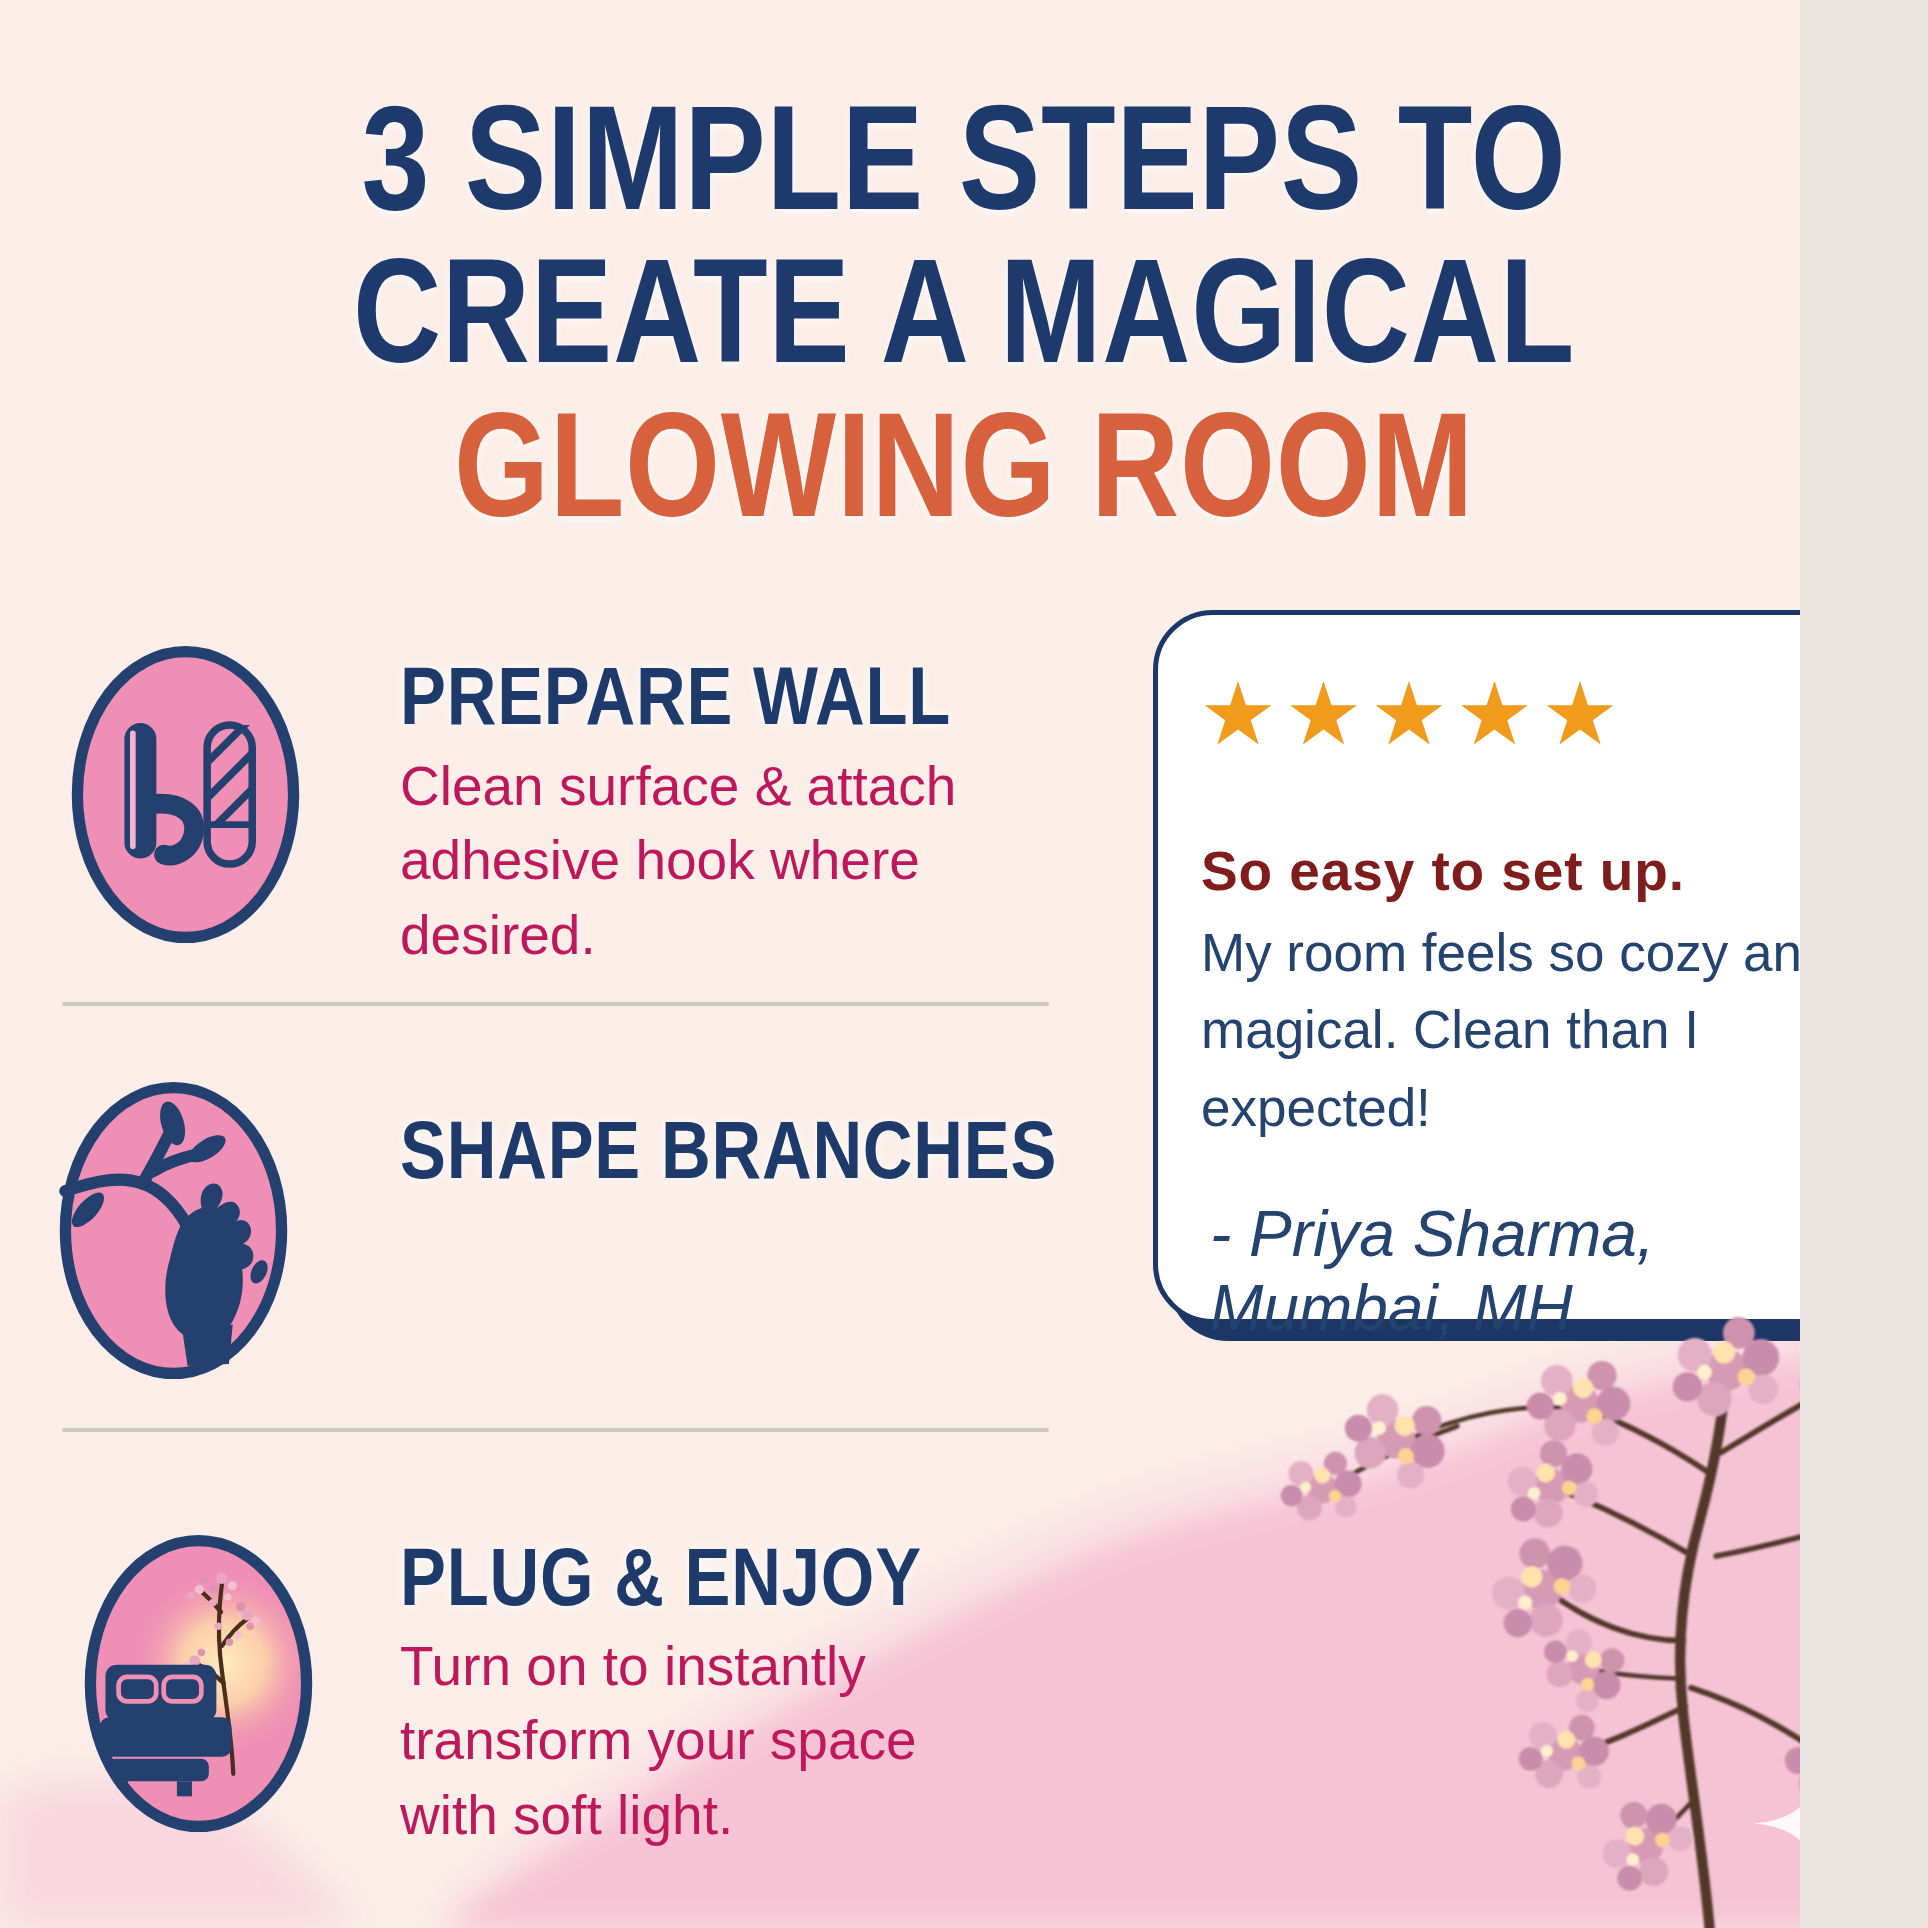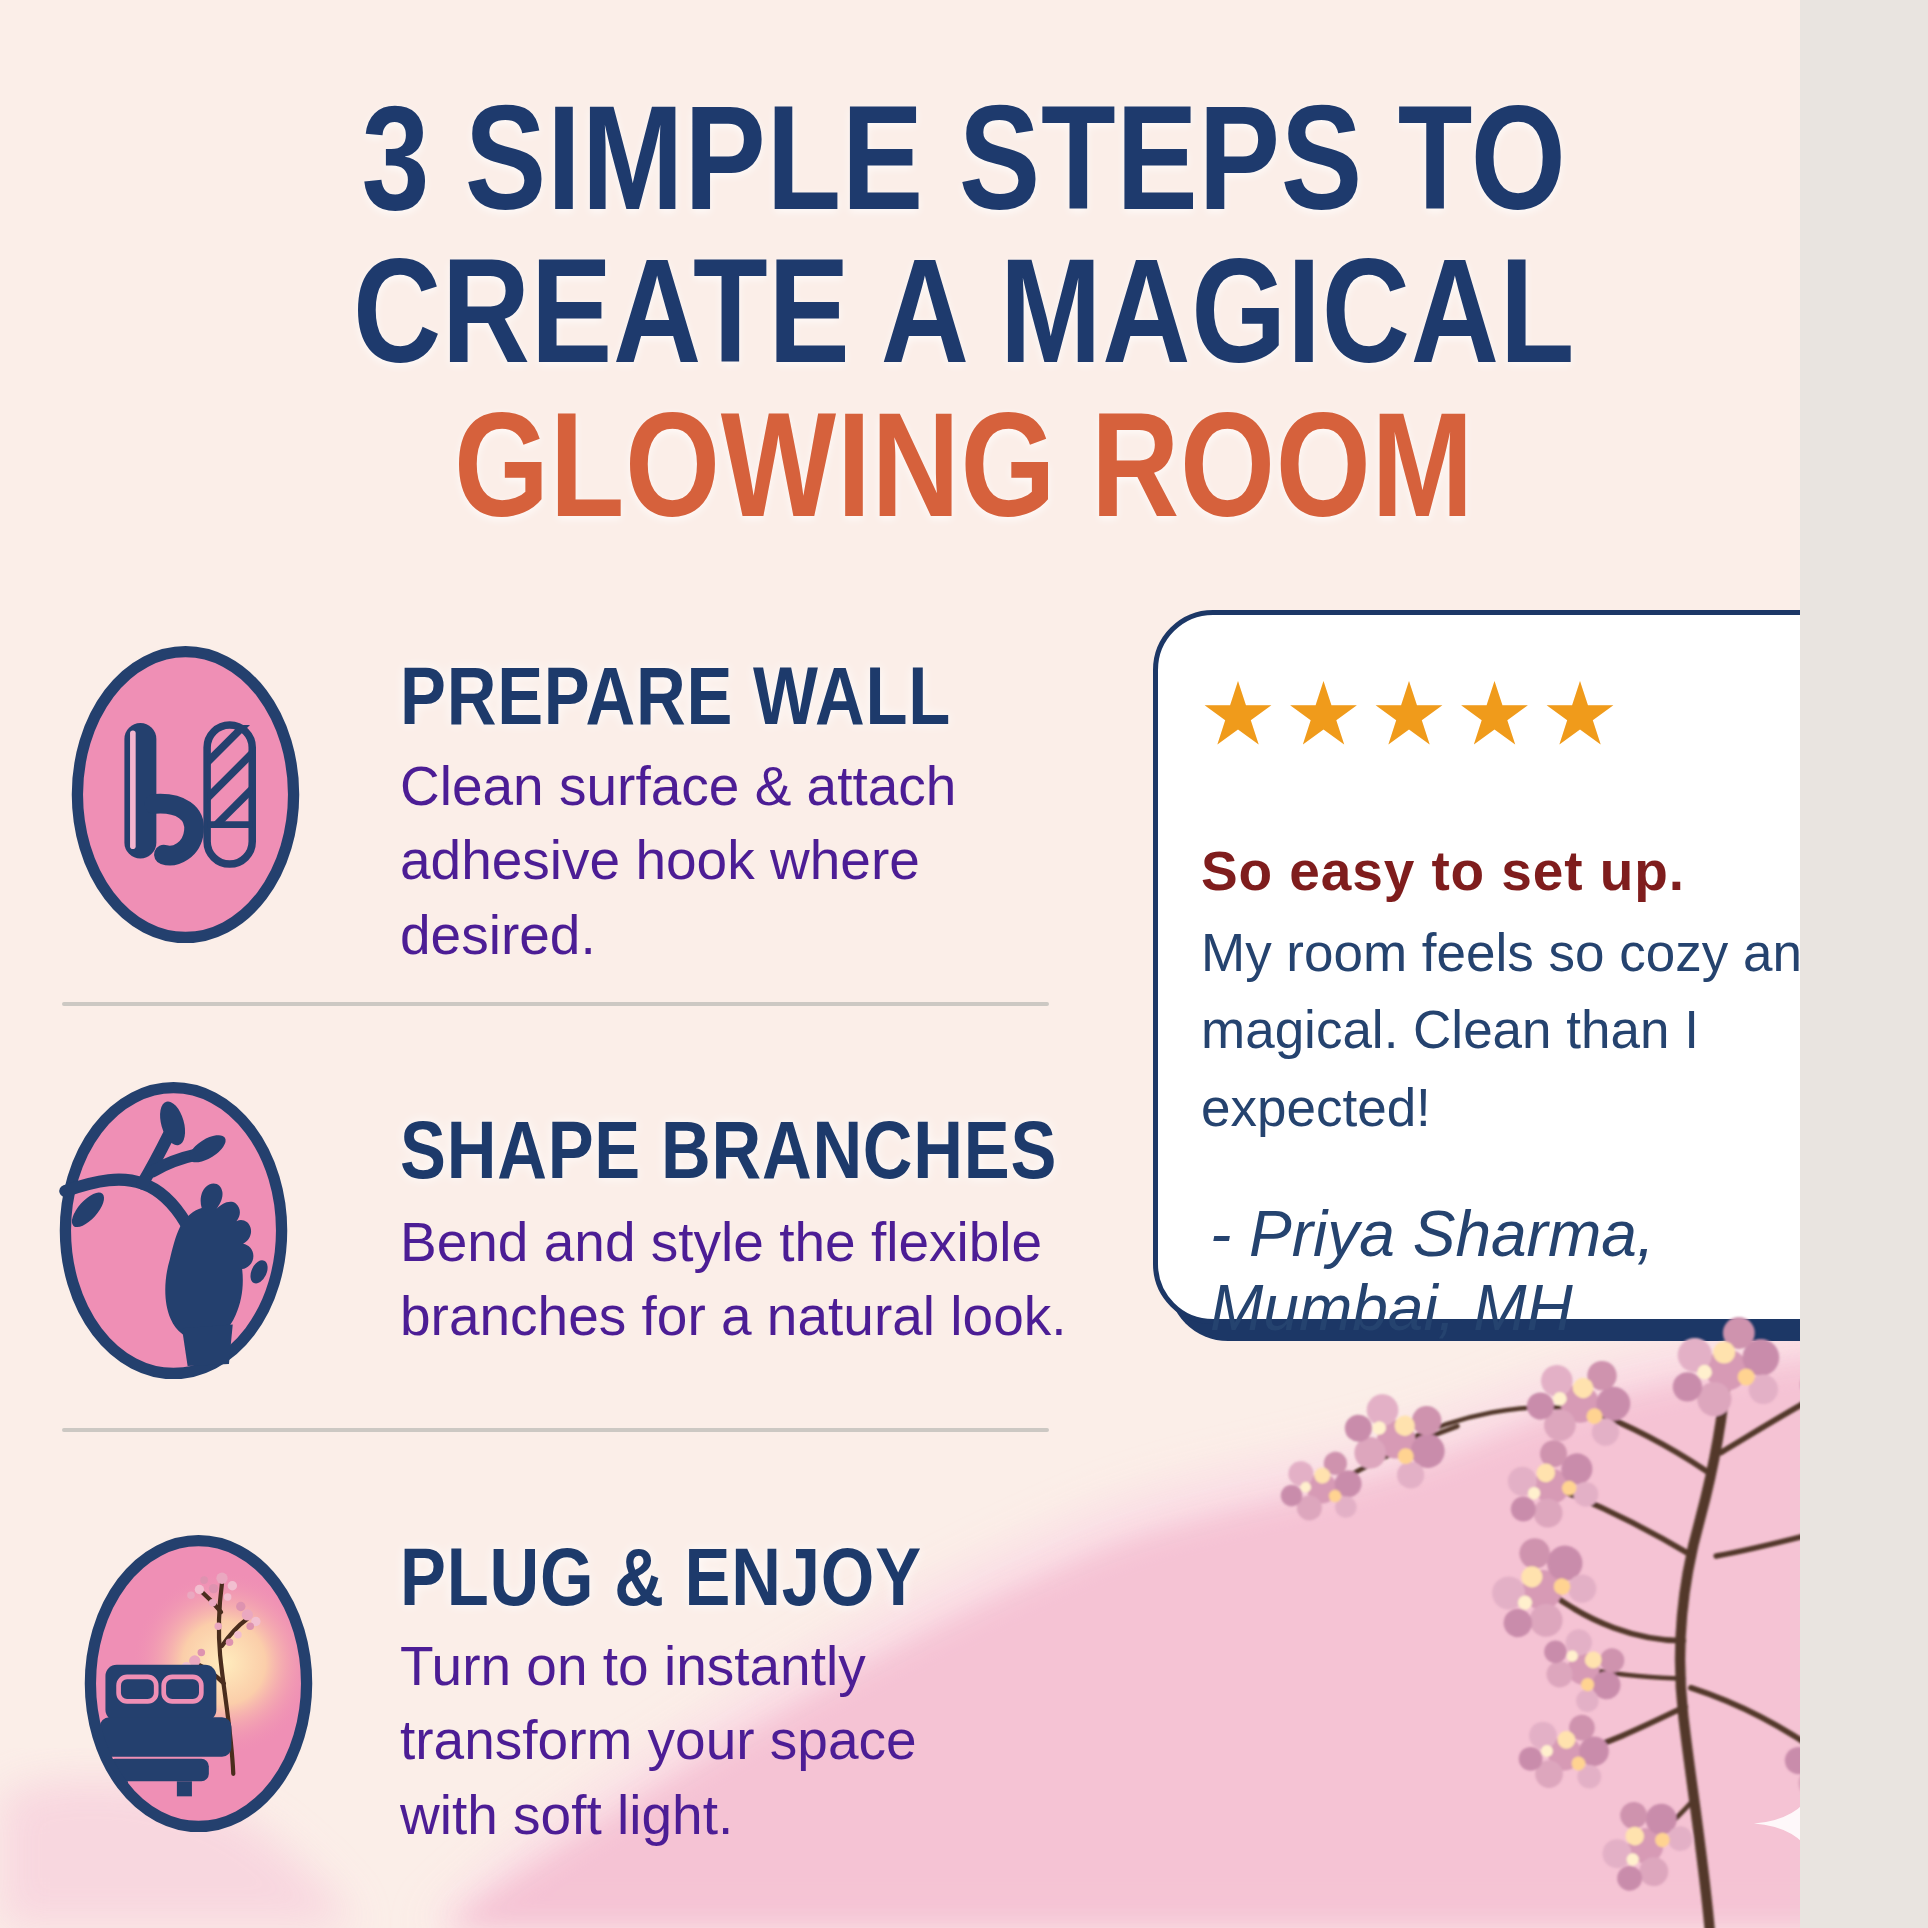--- a/index.html
+++ b/index.html
@@ -22,21 +22,21 @@
 
   
   .icon-badge{position:absolute;width:235px;height:306px;}
   .icon-badge svg{width:100%;height:100%;display:block;}
   .step-heading{
     position:absolute;margin:0;font-size:81px;font-weight:bold;color:#1d3a6b;
     letter-spacing:0.9px;transform:scaleX(0.85);transform-origin:left top;
     white-space:nowrap;text-shadow:0 0 13px rgba(255,255,255,0.9);
   }
   .step-body{
-    position:absolute;margin:0;font-size:55px;line-height:1.35;color:#4c1d95;
+    position:absolute;margin:0;font-size:55px;line-height:1.35;color:#be185d;
   }
   .s1-icon{left:68px;top:642px;}
   .s1-heading{left:400px;top:650px;}
   .s1-body{left:400px;top:749px;width:593px;}
   .s2-icon{left:56px;top:1078px;}
   .s2-heading{left:400px;top:1104px;}
   .s2-body{left:400px;top:1205px;width:772px;}
   .s3-icon{left:81px;top:1531px;}
   .s3-heading{left:400px;top:1531px;}
   .s3-body{left:400px;top:1629px;width:593px;}
@@ -141,21 +141,20 @@
         <ellipse cx="124" cy="48" rx="12" ry="24" transform="rotate(-16 124 48)"></ellipse>
         <ellipse cx="161" cy="75" rx="10" ry="22" transform="rotate(58 161 75)"></ellipse>
         <ellipse cx="34" cy="140" rx="10" ry="23" transform="rotate(42 34 140)"></ellipse>
         <ellipse cx="216" cy="206" rx="8" ry="13" transform="rotate(25 216 206)"></ellipse>
         <path d="M132 158 C138 147 147 140 155 138 C152 128 155 117 163 113 C170 110 176 114 177 121 C178 128 174 135 170 140 C176 133 185 129 191 133 C197 138 197 146 192 152 C198 149 205 152 207 159 C209 166 205 173 199 176 C205 177 210 182 210 189 C210 197 204 202 198 203 C200 219 198 237 191 252 C185 267 172 277 156 278 C140 279 128 270 122 256 C114 238 115 213 121 193 C124 181 127 168 132 158 Z"></path>
         <path d="M134 266 L188 262 L184 304 L140 306 Z"></path>
       </g>
     </svg>
   </div>
   <h2 class="step-heading s2-heading">SHAPE BRANCHES</h2>
-  <p class="step-body s2-body">Bend and style the flexible branches for a natural look.</p>
 
   <div class="divider d2"></div>
 
   <div class="icon-badge s3-icon">
     <svg viewBox="0 0 250 325" aria-hidden="true">
       <defs>
         <radialGradient id="glow3" cx="0.5" cy="0.5" r="0.5">
           <stop offset="0" stop-color="#ffedbe"></stop>
           <stop offset="0.45" stop-color="#fdd9a8" stop-opacity="0.85"></stop>
           <stop offset="1" stop-color="#ef8fb5" stop-opacity="0"></stop>

